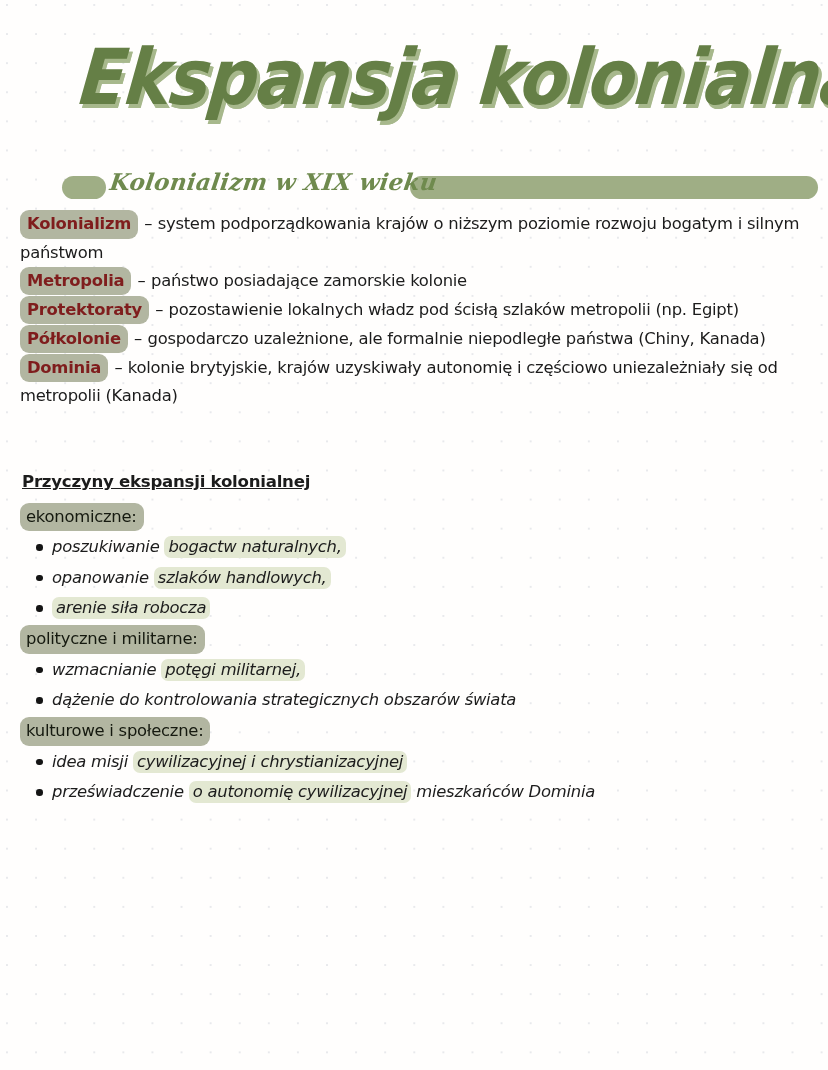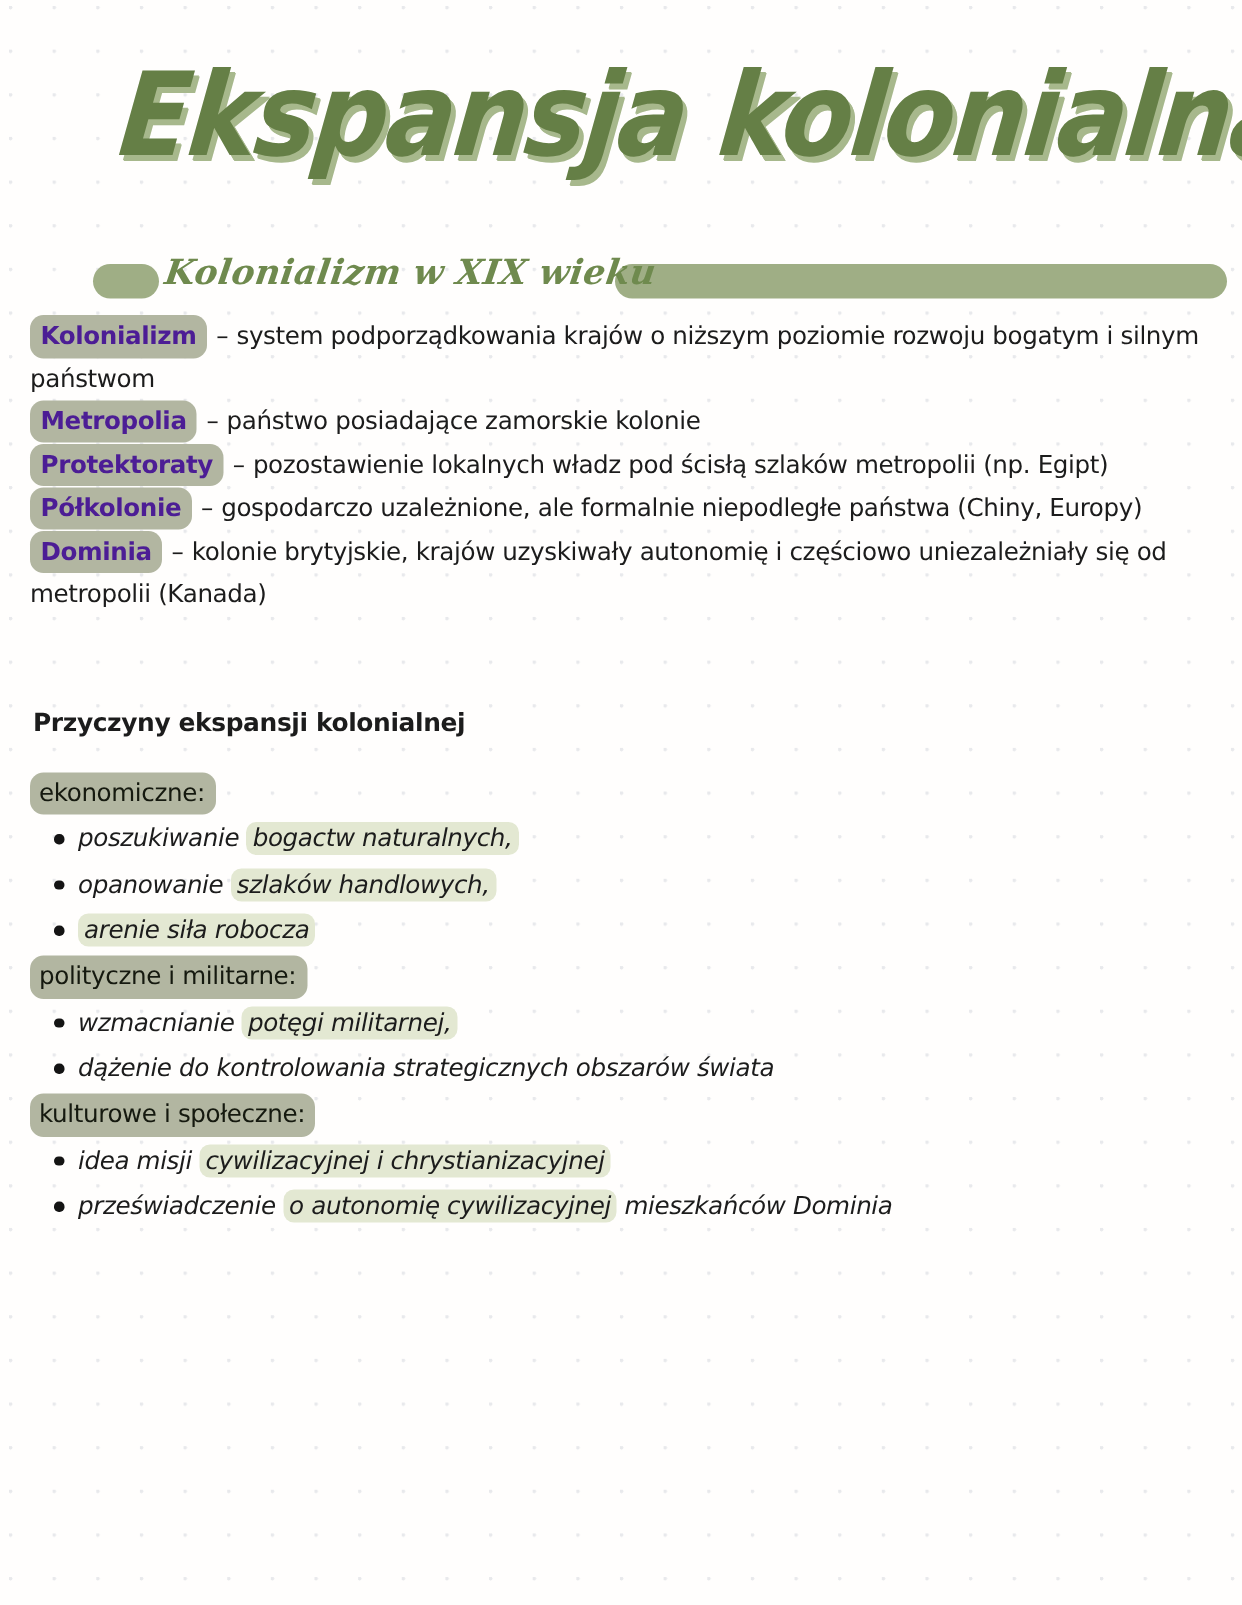--- a/index.html
+++ b/index.html
@@ -105,43 +105,44 @@
   .def-line {
     margin: 0 0 0.5px 0;
   }
   .term {
     display: inline-block;
     font-weight: bold;
     background: #b2b6a1;
     border-radius: 9px;
     padding: 0px 7px 1px 7px;
     margin-right: 1px;
-    color: #4c1d95;
+    color: #7f1d1d;
     text-align: center;
   }
   .dash {
     letter-spacing: 0;
   }
 
   
   #causes {
     position: absolute;
     left: 20px;
     top: 468px;
     width: 800px;
     font-family: "DejaVu Sans", sans-serif;
     font-size: 16.4px;
     line-height: 27.5px;
     color: #1c1c1c;
     letter-spacing: -0.25px;
   }
   .causes-heading {
     font-weight: bold;
-    margin: 0 0 19px 2px;
+    margin: 0 0 7px 2px;
     font-size: 16.6px;
+    text-decoration: underline;
   }
   .cat-label {
     display: inline-block;
     background: #b2b6a1;
     border-radius: 9px;
     padding: 0px 7px 1px 6px;
     margin: 0 0 1px 0;
     color: #15190f;
     text-align: right;
   }
@@ -186,21 +187,21 @@
   <div id="section-header">
     <div class="bar" id="bar-left"></div>
     <div class="bar" id="bar-right"></div>
     <div id="section-title">Kolonializm w XIX wieku</div>
   </div>
 
   <div id="content">
       <div class="def-line"><span class="term">Kolonializm</span><span class="dash"> – </span><span>system podporządkowania krajów o niższym poziomie rozwoju bogatym i silnym państwom</span></div>
       <div class="def-line"><span class="term">Metropolia</span><span class="dash"> – </span><span>państwo posiadające zamorskie kolonie</span></div>
       <div class="def-line"><span class="term">Protektoraty</span><span class="dash"> – </span><span>pozostawienie lokalnych władz pod ścisłą szlaków metropolii (np. Egipt)</span></div>
-      <div class="def-line"><span class="term">Półkolonie</span><span class="dash"> – </span><span>gospodarczo uzależnione, ale formalnie niepodległe państwa (Chiny, Europy)</span></div>
+      <div class="def-line"><span class="term">Półkolonie</span><span class="dash"> – </span><span>gospodarczo uzależnione, ale formalnie niepodległe państwa (Chiny, Kanada)</span></div>
       <div class="def-line"><span class="term">Dominia</span><span class="dash"> – </span><span>kolonie brytyjskie, krajów uzyskiwały autonomię i częściowo uniezależniały się od metropolii (Kanada)</span></div>
     </div>
 
   <div id="causes">
     <div class="causes-heading">Przyczyny ekspansji kolonialnej</div>
     <div id="causes-groups">
         <div><span class="cat-label">ekonomiczne:</span></div>
         <ul class="bullets">
           <li><span class="bullet-dot"></span><span>poszukiwanie </span><span class="hl">bogactw naturalnych,</span></li>
           <li><span class="bullet-dot"></span><span>opanowanie </span><span class="hl">szlaków handlowych,</span></li>

